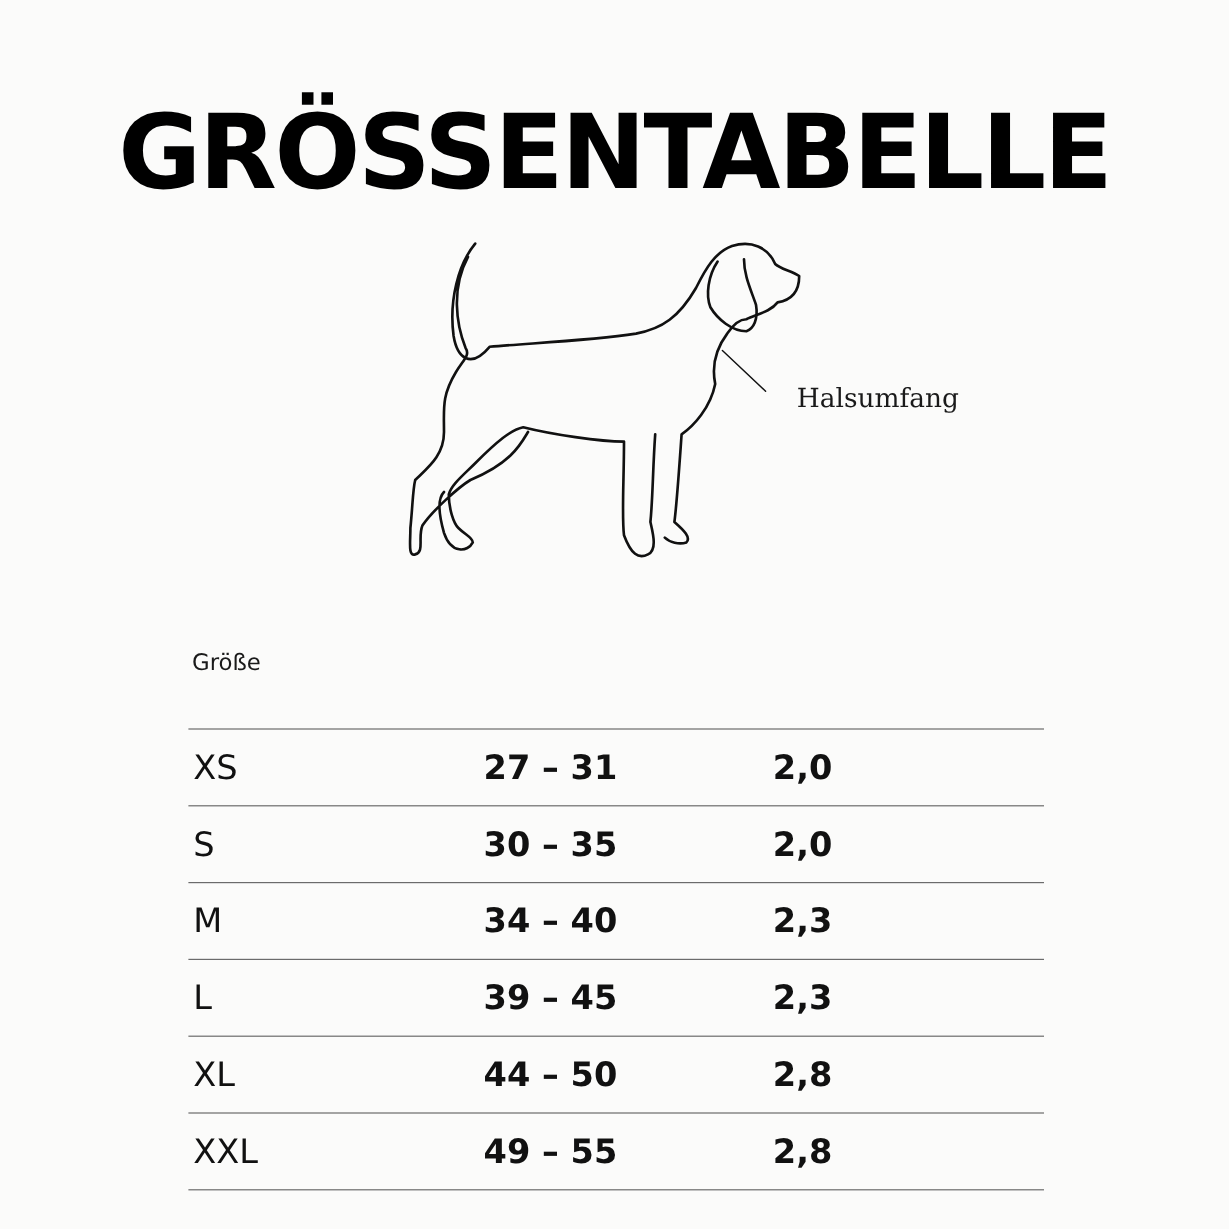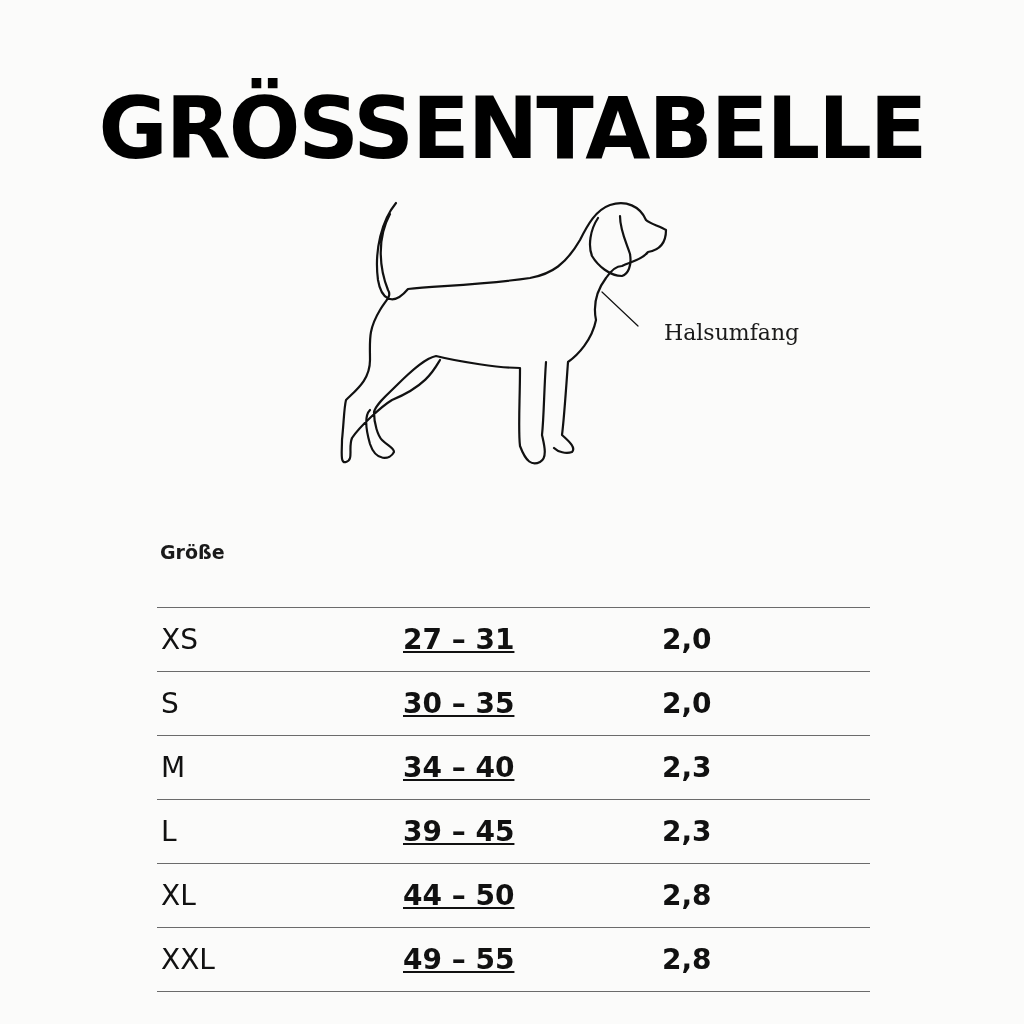--- a/index.html
+++ b/index.html
@@ -34,35 +34,35 @@
     }
     .thead {
       position: relative; height: 77px;
       border-bottom: 1.5px solid #6b6b6b;
     }
     .th {
       position: absolute; top: 9px;
       font-family: "DejaVu Sans", sans-serif;
       font-size: 19px; line-height: 27px; color: #1a1a1a;
     }
-    .th.c1 { left: 3px; font-weight: bold; }
+    .th.c1 { left: 3px; }
     .th.c2 { left: 242px; }
     .th.c3 { left: 484px; width: 180px; }
     .row {
       position: relative; height: 63px;
       border-bottom: 1.5px solid #6b6b6b;
     }
     .cell {
       position: absolute; top: 18px;
       font-family: "DejaVu Sans", sans-serif;
       font-size: 28px; line-height: 27px; color: #111;
     }
     .cell.c1 { left: 4px; }
-    .cell.c2 { left: 246px; font-weight: bold; text-decoration: underline; }
-    .cell.c3 { left: 505px; font-weight: bold; }
+    .cell.c2 { left: 246px; font-weight: bold; }
+    .cell.c3 { left: 487px; font-weight: bold; }
   </style>
 </head>
 <body>
 
 <div class="title">GRÖSSENTABELLE</div>
 
 <div class="figure">
   <svg viewBox="0 0 460 290" fill="none" stroke="#111" stroke-width="2.2" stroke-linejoin="round" stroke-linecap="round">
 
     <path d="M66 13

